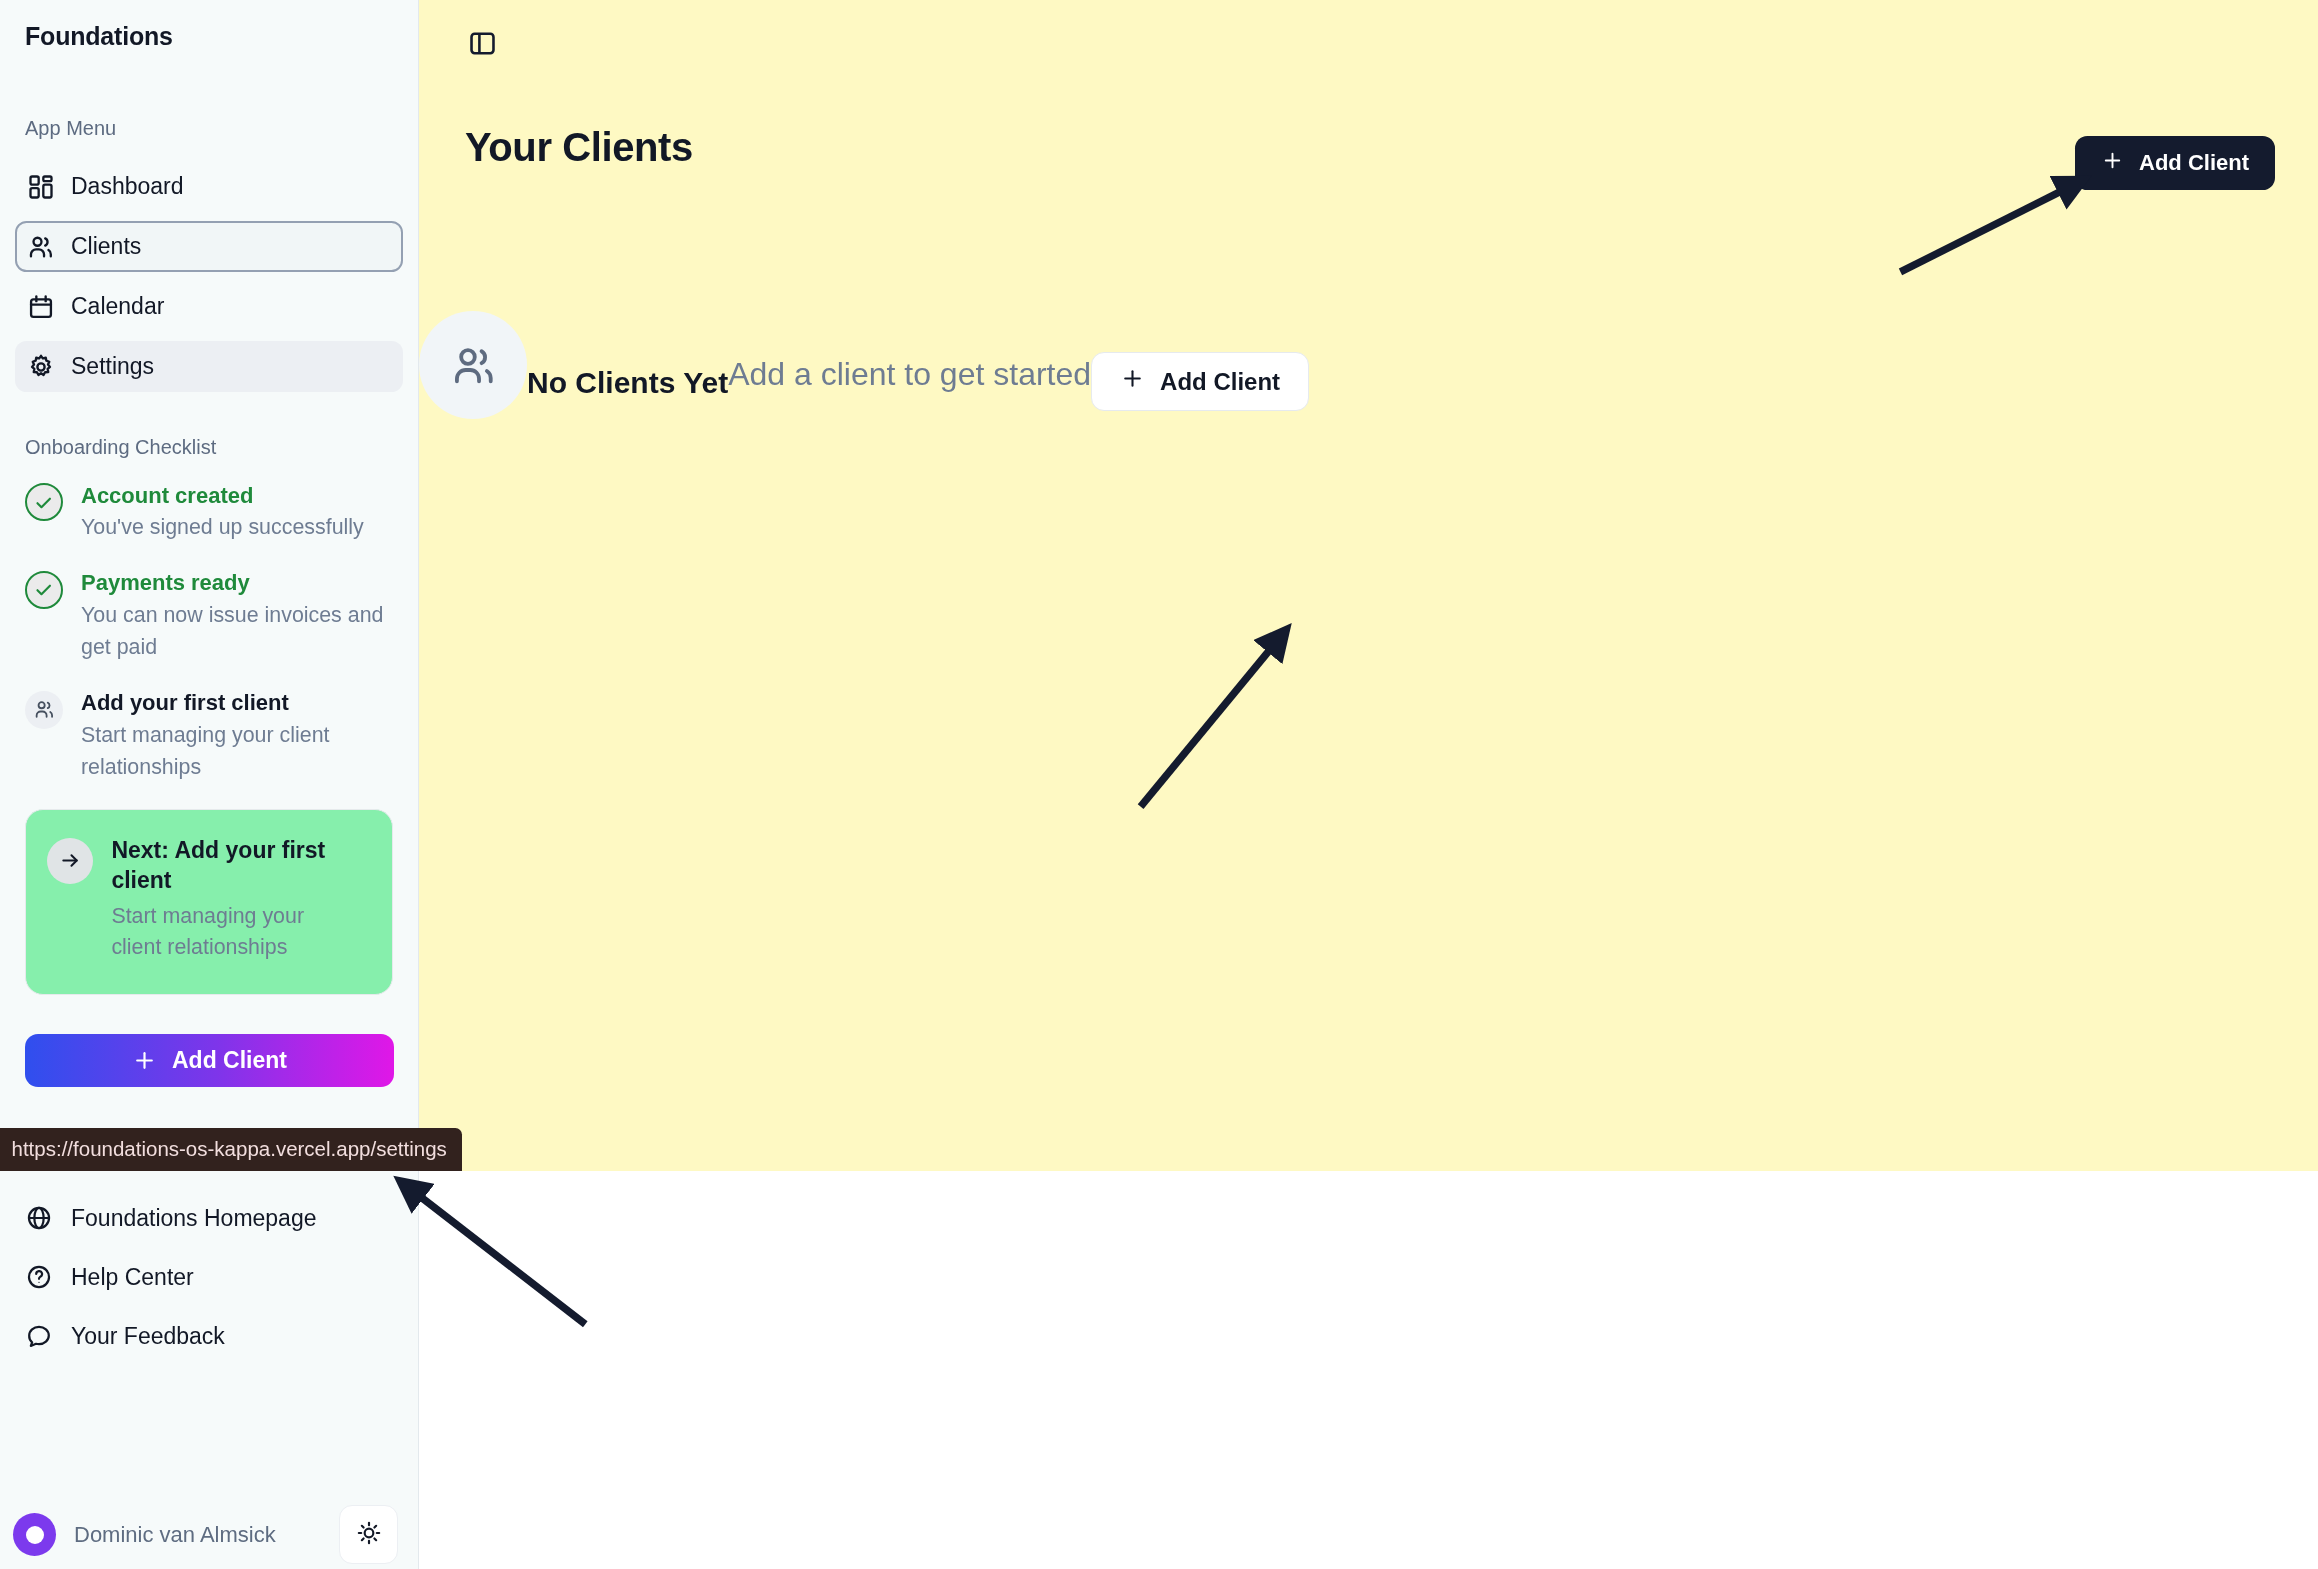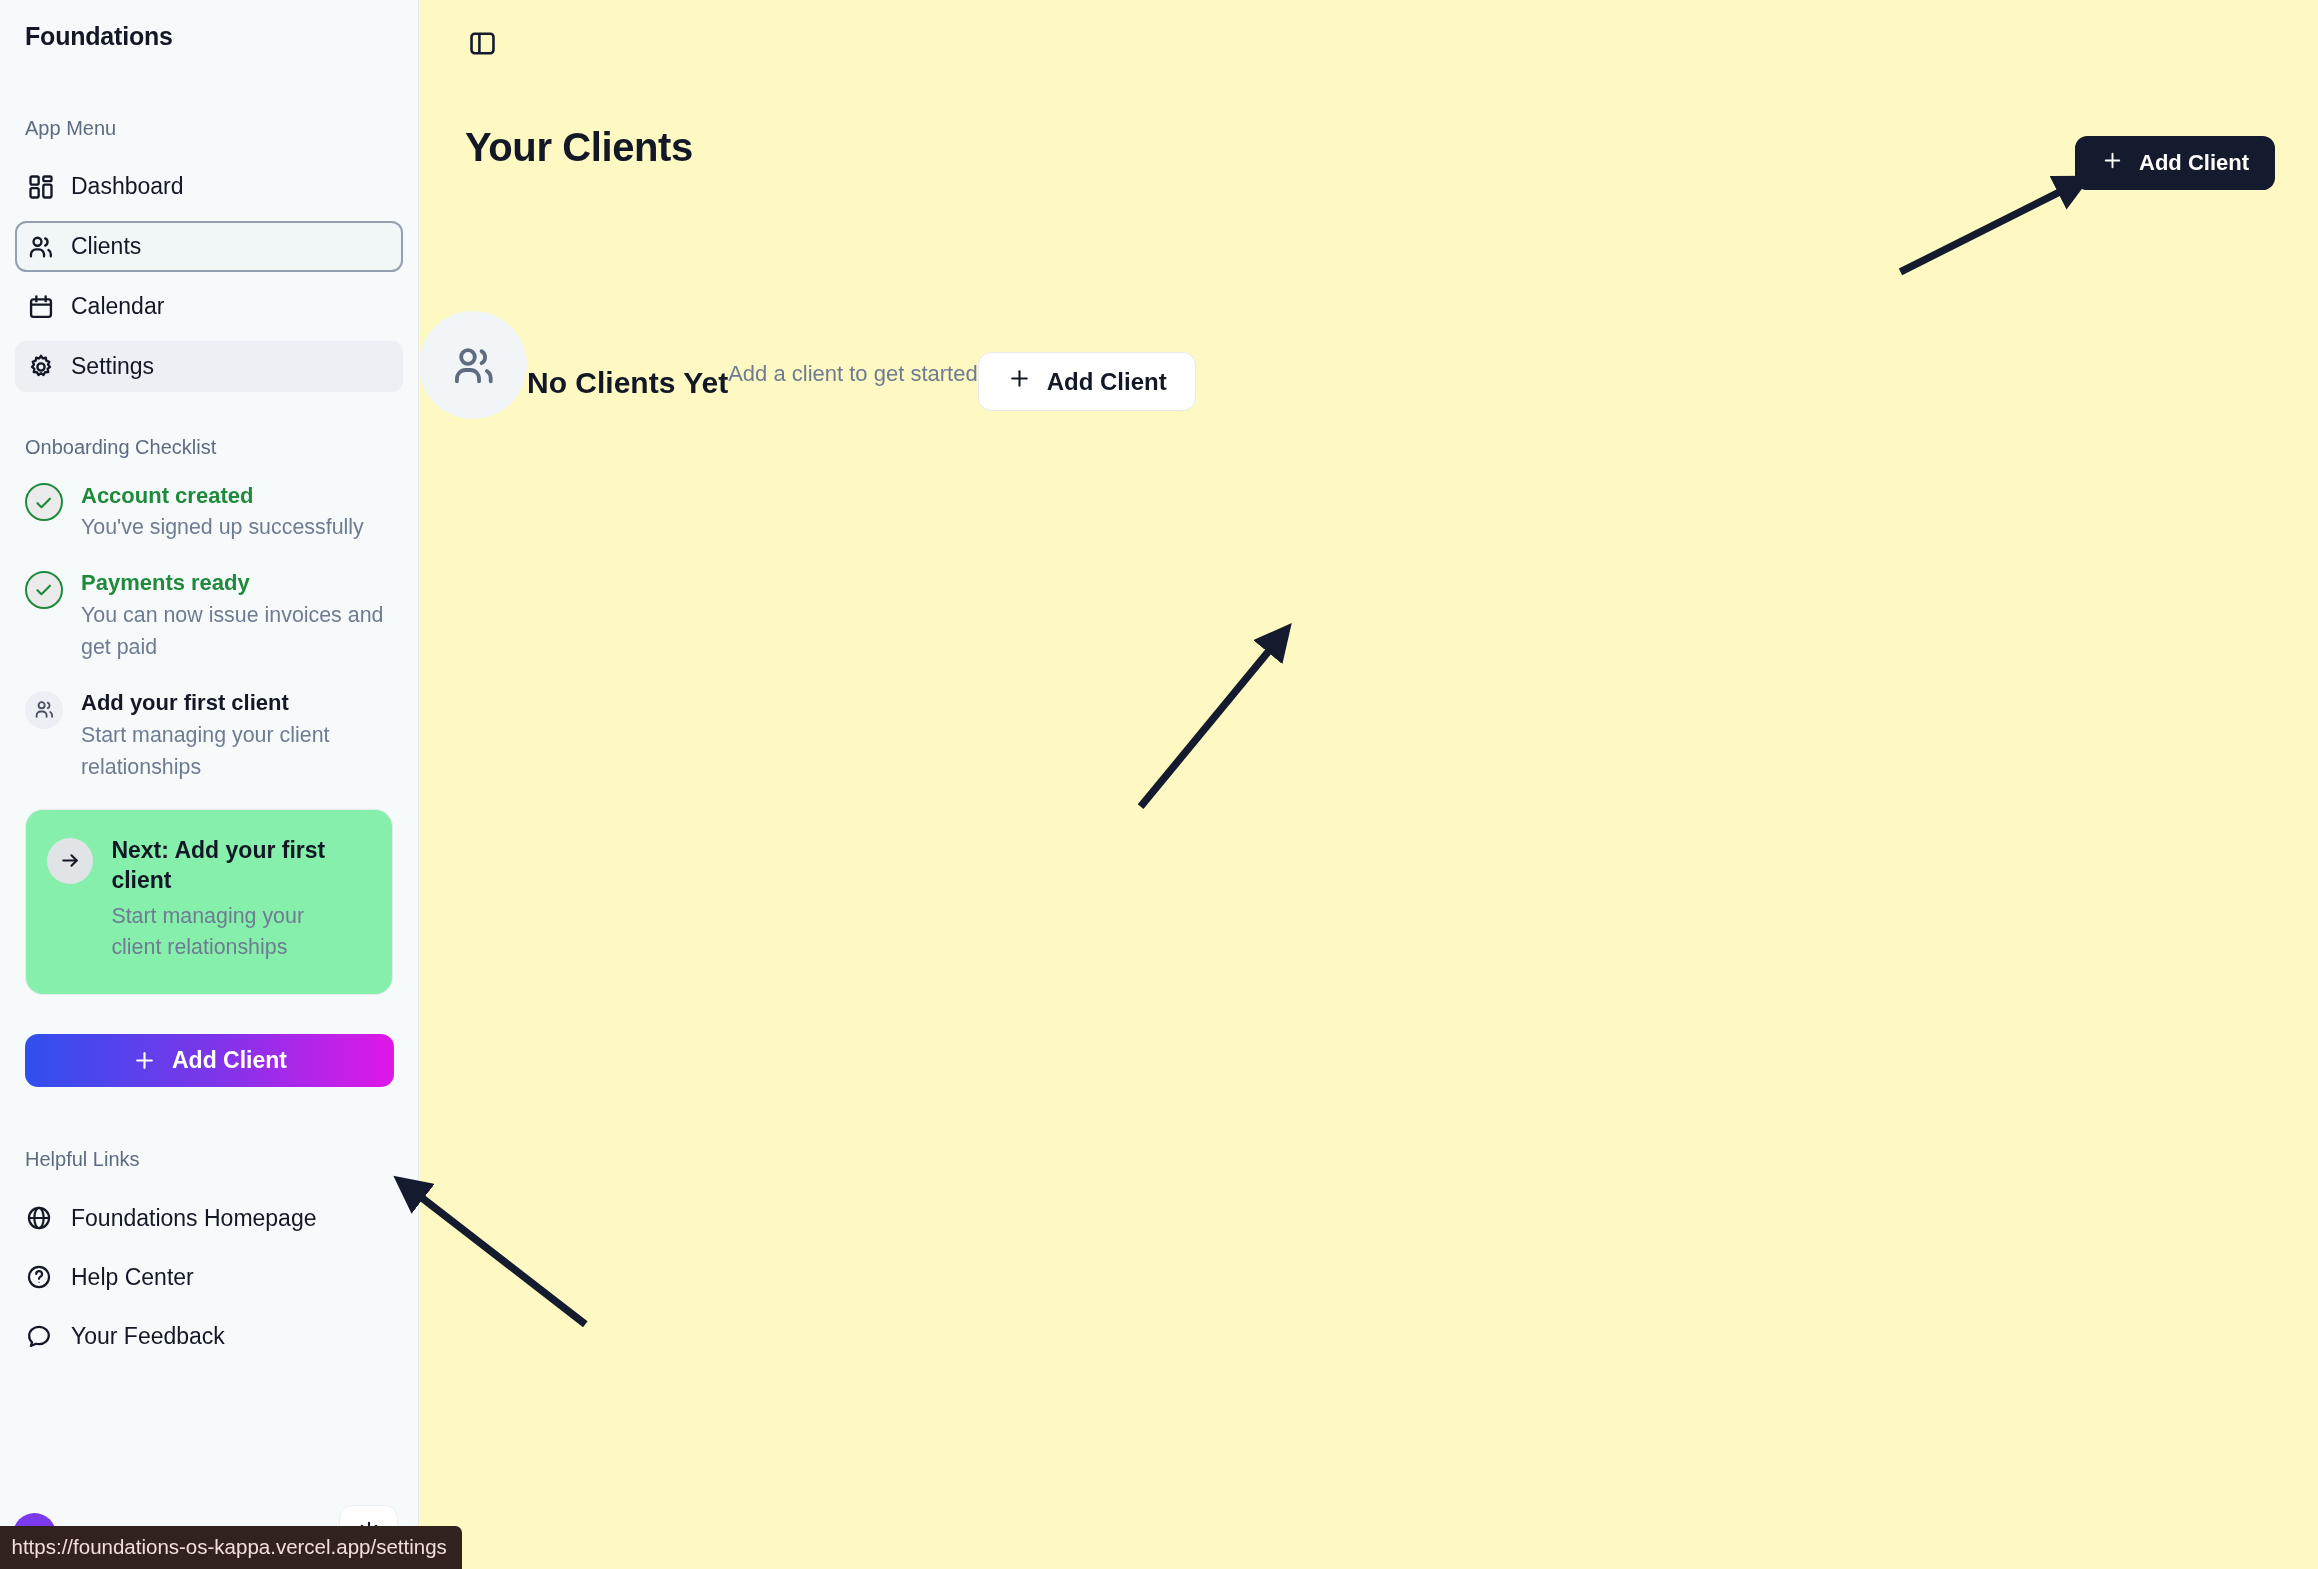--- a/index.html
+++ b/index.html
@@ -3,21 +3,21 @@
 <meta charset="utf-8">
 <title>Foundations — Your Clients</title>
 <style>
   * { box-sizing: border-box; margin: 0; padding: 0; }
   html, body {
     width: 2319px; height: 1569px;
     font-family: "Liberation Sans", sans-serif;
     background: #ffffff;
     overflow: hidden;
   }
-  #app { position: relative; width: 2319px; height: 1569px; display: flex; }
+  #app { position: relative; width: 2319px; height: 1171px; display: flex; }
 
   
   .sidebar {
     width: 419px; height: 1569px;
     background: #f6fafa;
     border-right: 1.6px solid #e3e9ed;
     position: relative;
     flex: 0 0 419px;
   }
   .brand {
@@ -162,21 +162,21 @@
     display: flex; align-items: center;
   }
   .empty-circle {
     width: 108px; height: 108px; border-radius: 50%;
     background: #f1f5f8;
     display:flex; align-items:center; justify-content:center;
   }
   .empty-title {
     margin-top: 36px; font-size: 30px; font-weight: 700; color: #121826;
   }
-  .empty-desc { margin-top: 18px; font-size: 22px; color: #6e7c92; }
+  .empty-desc { margin-top: 18px; font-size: 32px; color: #6e7c92; }
   .outline-btn {
     margin-top: 33px; height: 59px; padding: 0 28px;
     background: #ffffff; border: 1.6px solid #e6eaee;
     border-radius: 13px; cursor: pointer;
     display: flex; align-items: center; gap: 15px;
     font-size: 24px; font-weight: 700; color: #121826;
   }
 
   .annot { position: absolute; left: 0; top: 0; width: 2319px; height: 1569px; pointer-events: none; z-index: 30; }
 </style>

